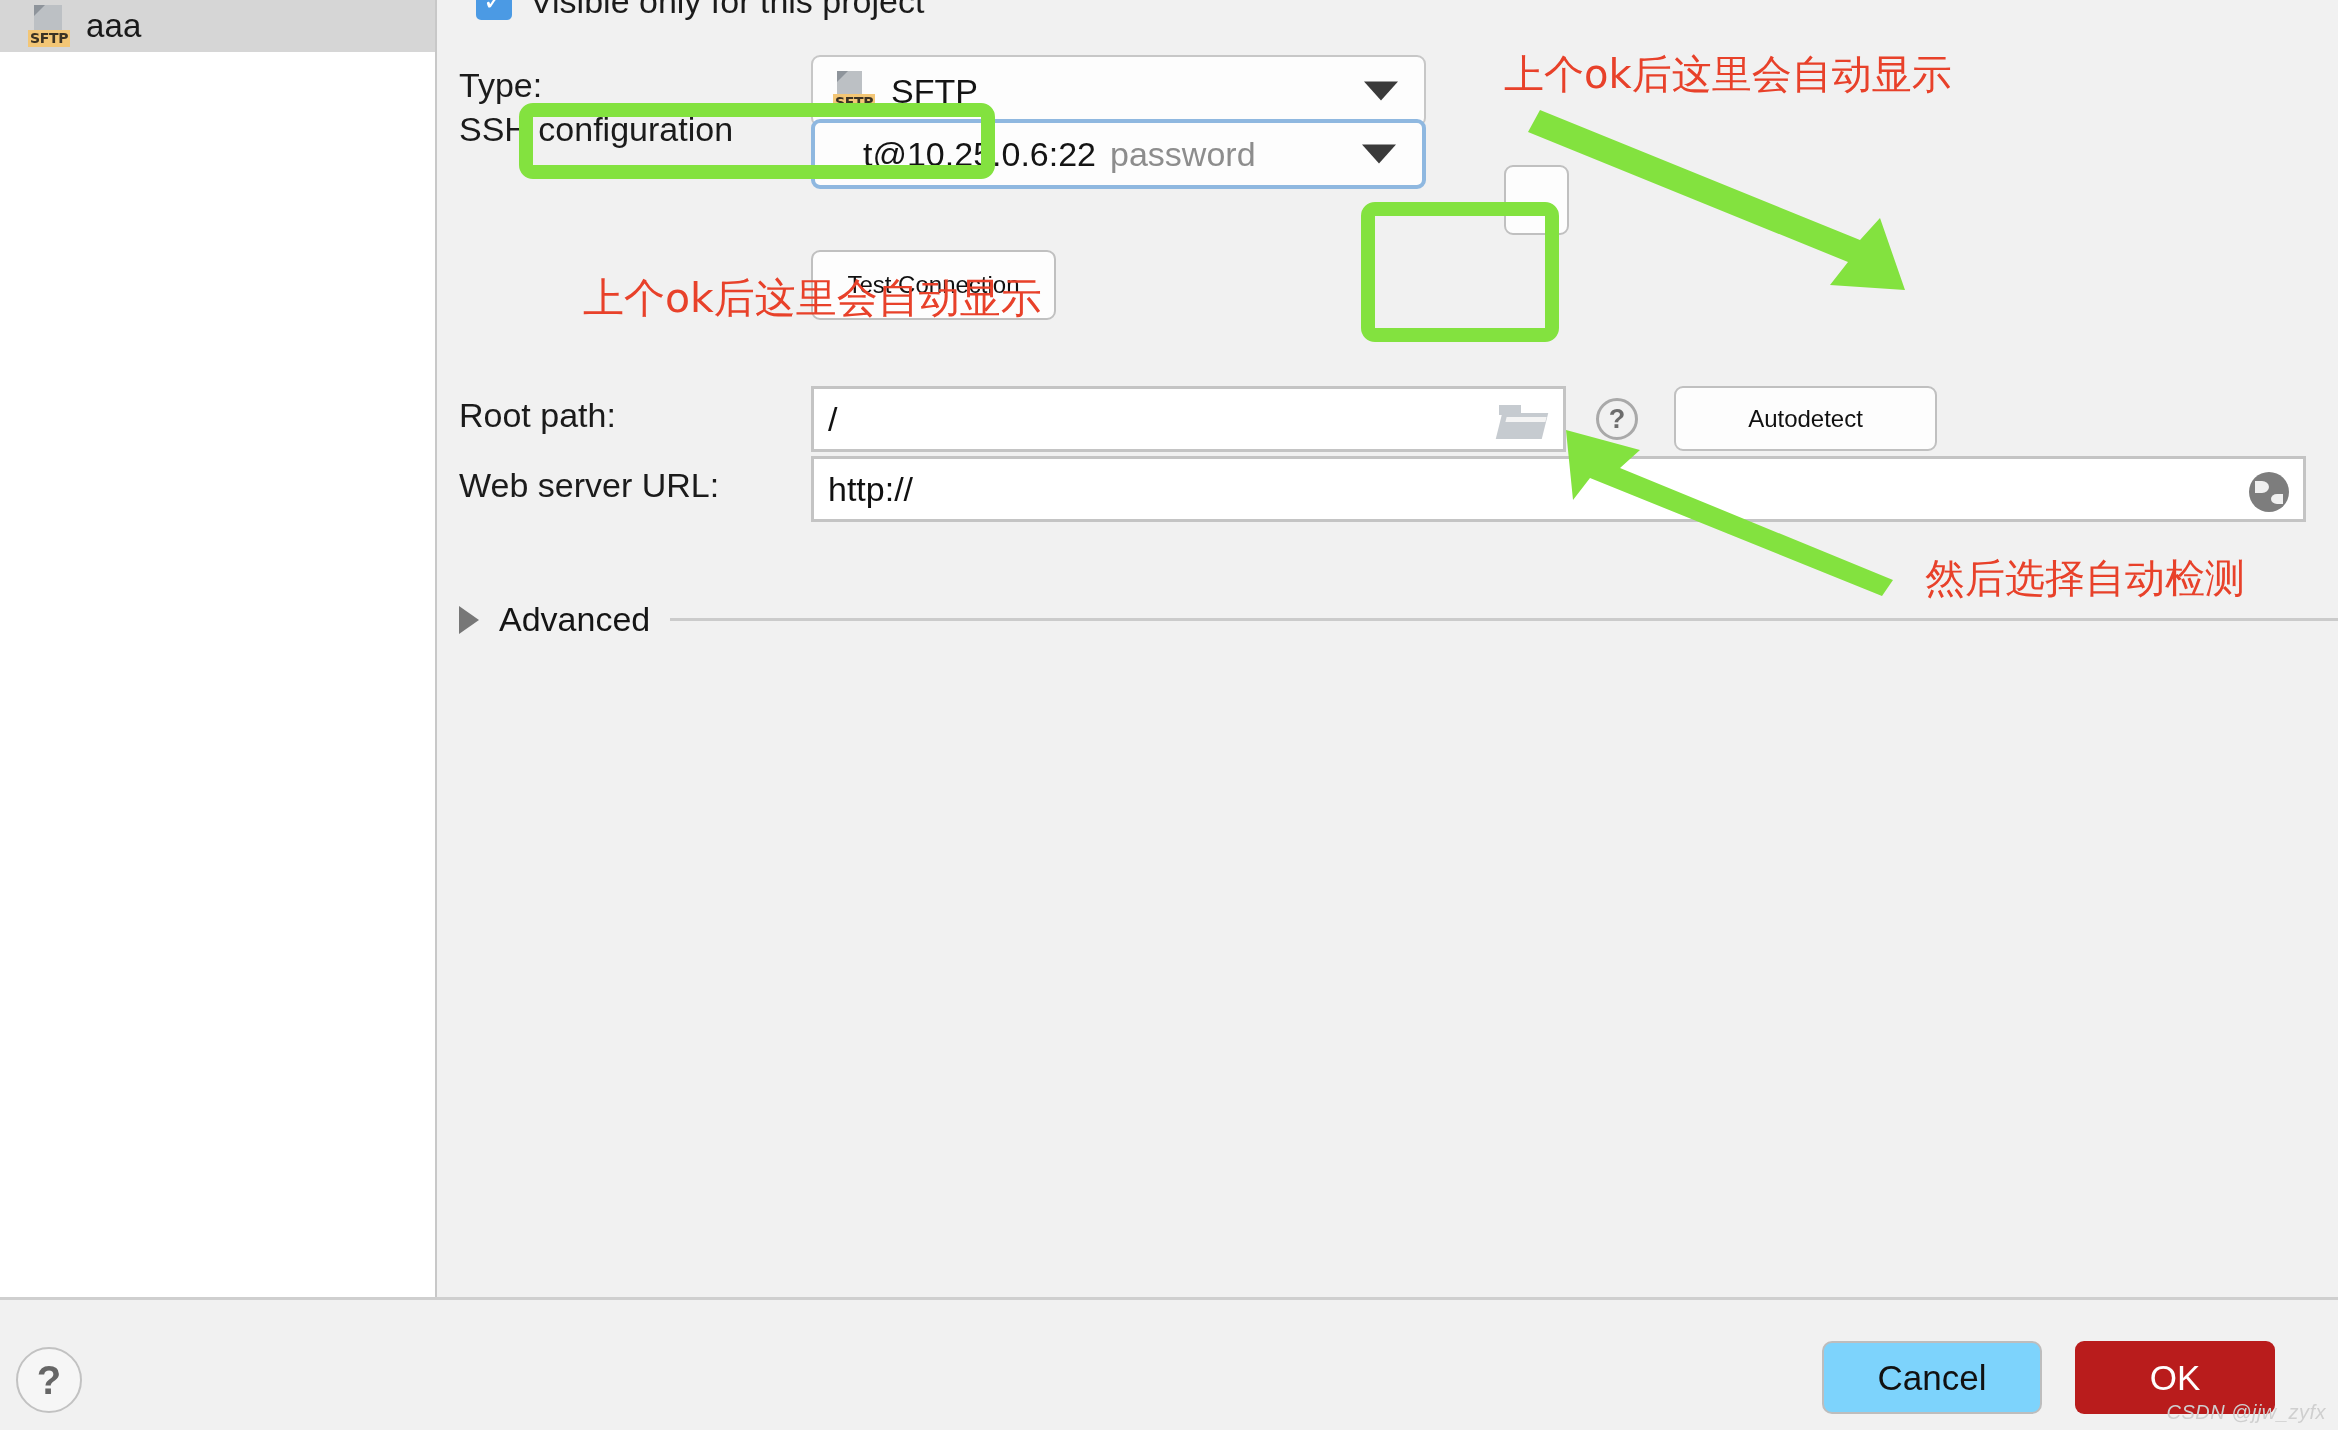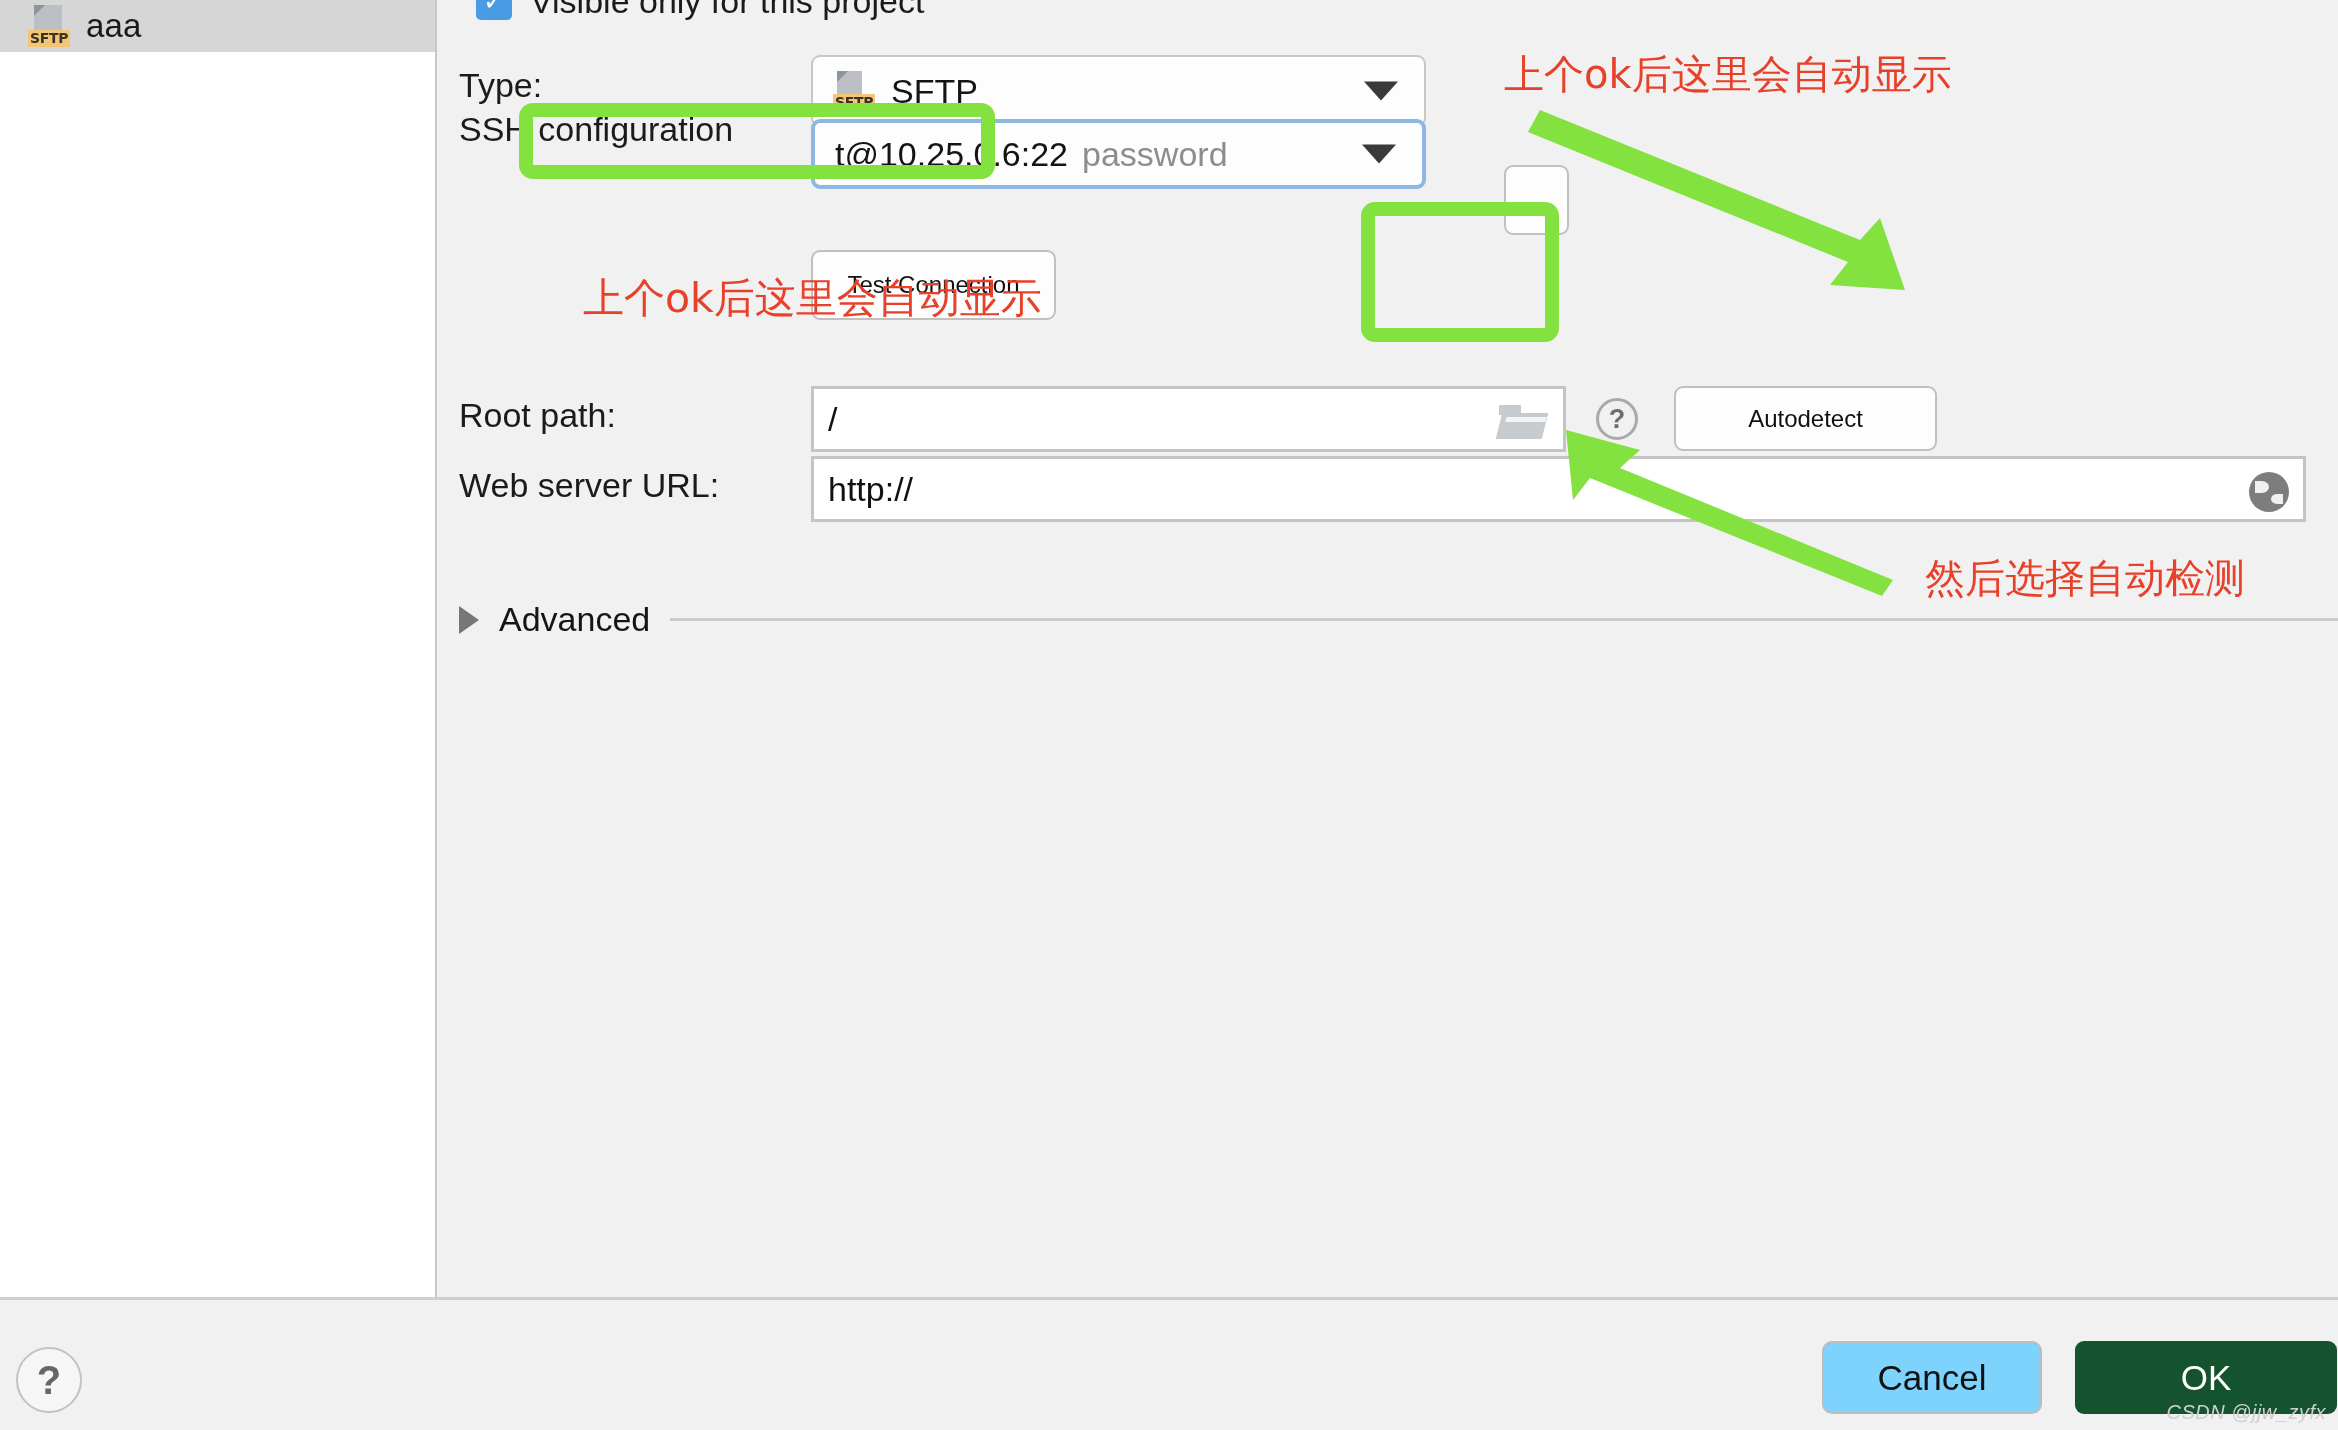--- a/index.html
+++ b/index.html
@@ -97,23 +97,23 @@
     border-radius: 10px;
     border: 2px solid #bdbdbd;
     background: #7dd3fc;
     display: flex; align-items: center; justify-content: center;
     font-size: 35px; color: #111;
     box-sizing: border-box;
   }
   #ok-button {
     position: absolute;
     left: 2075px; top: 1341px;
-    width: 262px; height: 73px;
+    width: 200px; height: 73px;
     border-radius: 9px;
-    background: #14532d;
+    background: #b91c1c;
     display: flex; align-items: center; justify-content: center;
     font-size: 35px; color: #ffffff;
     box-sizing: border-box;
   }
   #watermark {
     position: absolute;
     right: 12px; bottom: 6px;
     font-size: 20px;
     color: #cfcfcf;
     font-style: italic;
@@ -328,21 +328,21 @@
           <span class="page" style="left:4px; width:25px; height:27px;"></span>
           <span class="fold" style="left:4px;"></span>
           <span class="tag">SFTP</span>
         </span>
         <span>SFTP</span>
       </span>
       <span class="caret"></span>
     </div>
 
     <span class="field-label" style="left:20px; top:110px;">SSH configuration</span>
-    <div class="combo" style="left:372px; top:119px; width:615px; height:70px; border:4px solid #8fb8e0;">
+    <div class="combo" style="left:372px; top:119px; width:615px; height:70px; border:4px solid #8fb8e0;padding-left:28px;">
       <span class="combo-text">
         <span>t@10.25.0.6:22</span>
         <span class="muted">password</span>
       </span>
       <span class="caret"></span>
     </div>
     <div class="pushbutton" style="left:1065px; top:165px; width:65px; height:70px; font-size:30px; letter-spacing:4px;">...</div>
 
     <div class="pushbutton" style="left:372px; top:250px; width:245px; height:70px;">Test Connection</div>
 

